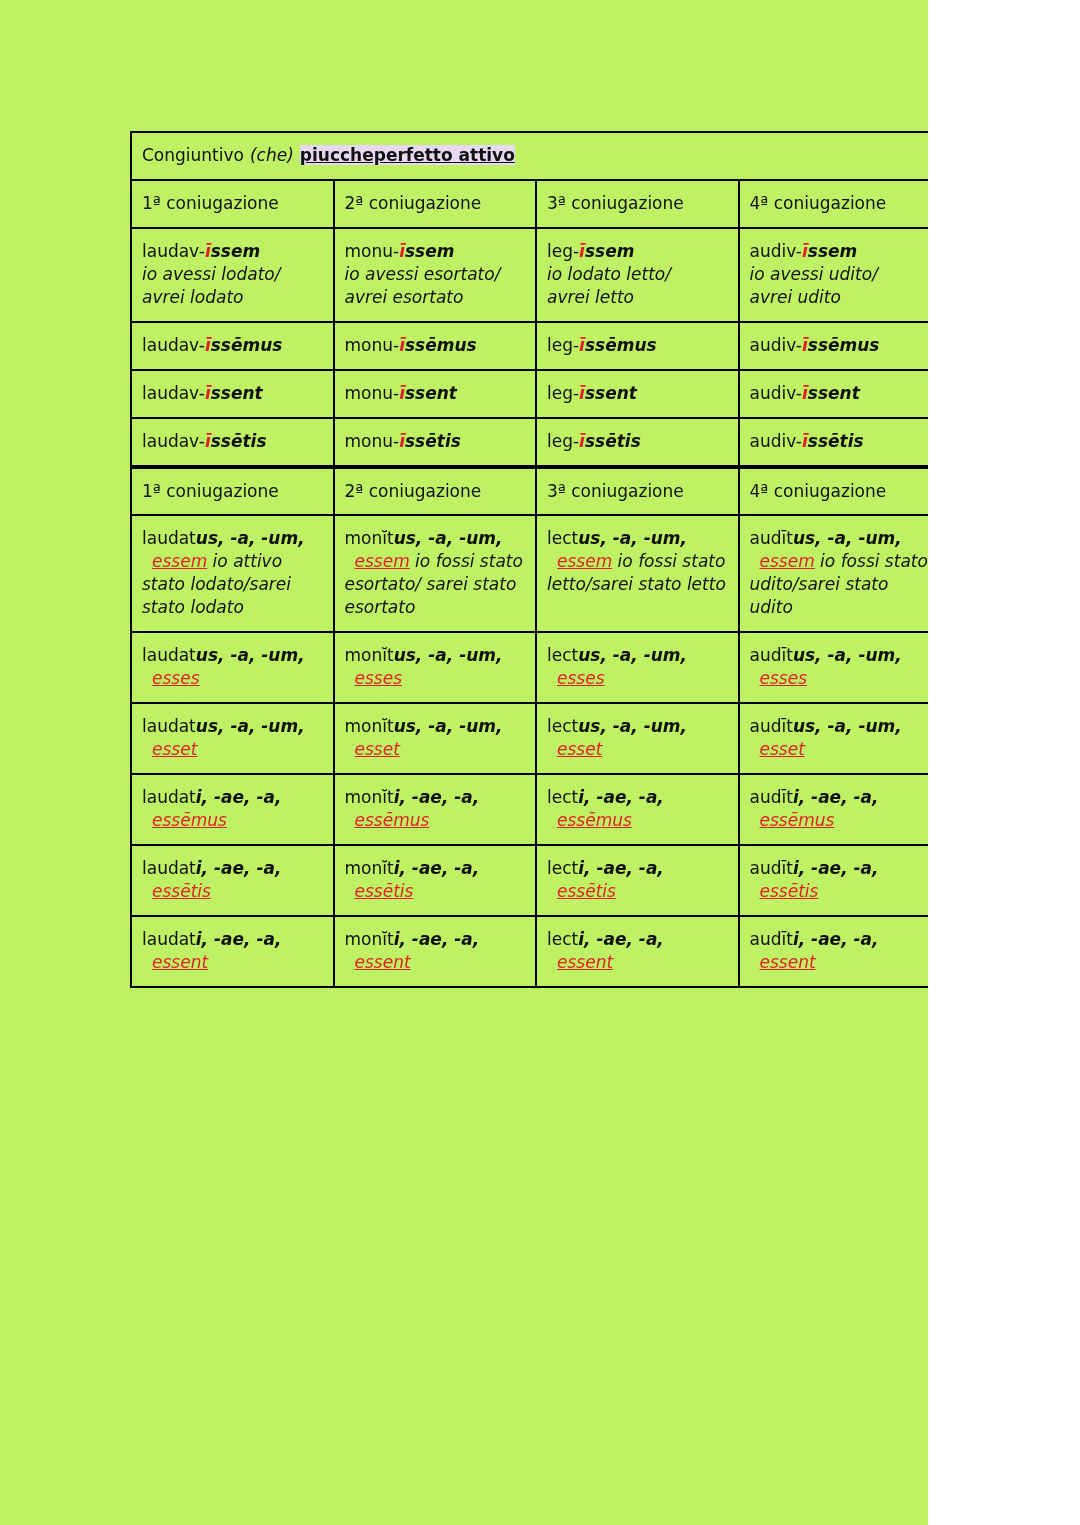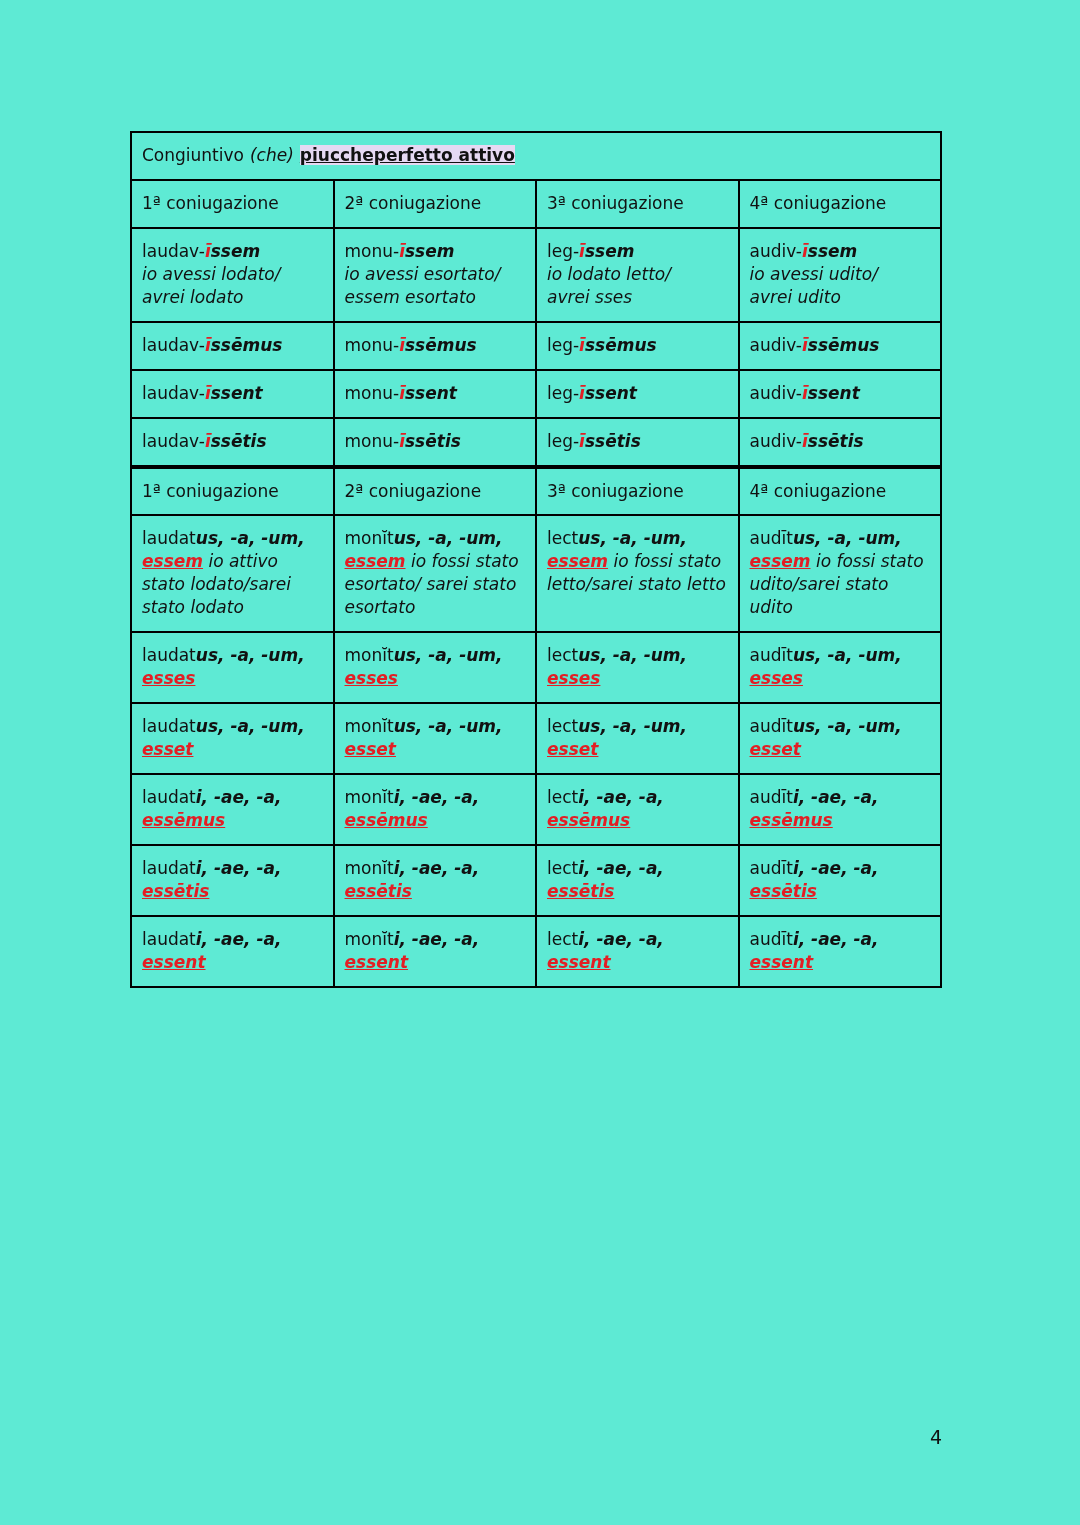--- a/index.html
+++ b/index.html
@@ -12,23 +12,23 @@
   html, body { margin: 0; padding: 0; }
   body {
     width: 1080px;
     height: 1525px;
     background: #ffffff;
     font-family: "DejaVu Sans", "Liberation Sans", sans-serif;
     color: var(--ink);
   }
   .page {
     position: relative;
-    width: 1080px;
+    width: 928px;
     height: 1525px;
-    background: #5eead4;
+    background: #bef264;
     overflow: hidden;
   }
   .doc {
     position: absolute;
     left: 130px;
     top: 131px;
     width: 812px;
   }
   table.conj {
     border-collapse: collapse;
@@ -60,21 +60,21 @@
     text-decoration: underline;
   }
   td.hdr {
     font-size: 17px;
     padding: 11px 10px;
   }
   
   .s-n { font-style: normal; font-weight: normal; }
   .s-b { font-weight: bold; font-style: italic; }
   .s-r { color: var(--red); font-weight: bold; font-style: italic; }
-  .s-ru { color: var(--red); font-weight: bold; font-style: italic; text-decoration: underline; }
+  .s-ru { color: var(--red); font-weight: normal; font-style: italic; text-decoration: underline; margin-left: 10px; }
   .s-i { font-style: italic; }
   td.just { text-align: justify; }
   .pagenum {
     position: absolute;
     left: 930px;
     top: 1426px;
     font-size: 19px;
     color: var(--ink);
   }
 </style>
@@ -94,22 +94,22 @@
         <tr>
           <td class="hdr">1ª coniugazione</td>
           <td class="hdr">2ª coniugazione</td>
           <td class="hdr">3ª coniugazione</td>
           <td class="hdr">4ª coniugazione</td>
         </tr>
       </tbody>
       <tbody>
           <tr>
             <td><span class="s-n">laudav-</span><span class="s-r">ī</span><span class="s-b">ssem</span><br><span class="s-i">io avessi lodato/</span><br><span class="s-i">avrei lodato</span></td>
-            <td><span class="s-n">monu-</span><span class="s-r">ī</span><span class="s-b">ssem</span><br><span class="s-i">io avessi esortato/</span><br><span class="s-i">essem esortato</span></td>
-            <td><span class="s-n">leg-</span><span class="s-r">ī</span><span class="s-b">ssem</span><br><span class="s-i">io lodato letto/</span><br><span class="s-i">avrei sses</span></td>
+            <td><span class="s-n">monu-</span><span class="s-r">ī</span><span class="s-b">ssem</span><br><span class="s-i">io avessi esortato/</span><br><span class="s-i">avrei esortato</span></td>
+            <td><span class="s-n">leg-</span><span class="s-r">ī</span><span class="s-b">ssem</span><br><span class="s-i">io lodato letto/</span><br><span class="s-i">avrei letto</span></td>
             <td><span class="s-n">audiv-</span><span class="s-r">ī</span><span class="s-b">ssem</span><br><span class="s-i">io avessi udito/</span><br><span class="s-i">avrei udito</span></td>
           </tr>
           <tr>
             <td><span class="s-n">laudav-</span><span class="s-r">ī</span><span class="s-b">ssēmus</span></td>
             <td><span class="s-n">monu-</span><span class="s-r">ī</span><span class="s-b">ssēmus</span></td>
             <td><span class="s-n">leg-</span><span class="s-r">ī</span><span class="s-b">ssēmus</span></td>
             <td><span class="s-n">audiv-</span><span class="s-r">ī</span><span class="s-b">ssēmus</span></td>
           </tr>
           <tr>
             <td><span class="s-n">laudav-</span><span class="s-r">ī</span><span class="s-b">ssent</span></td>

